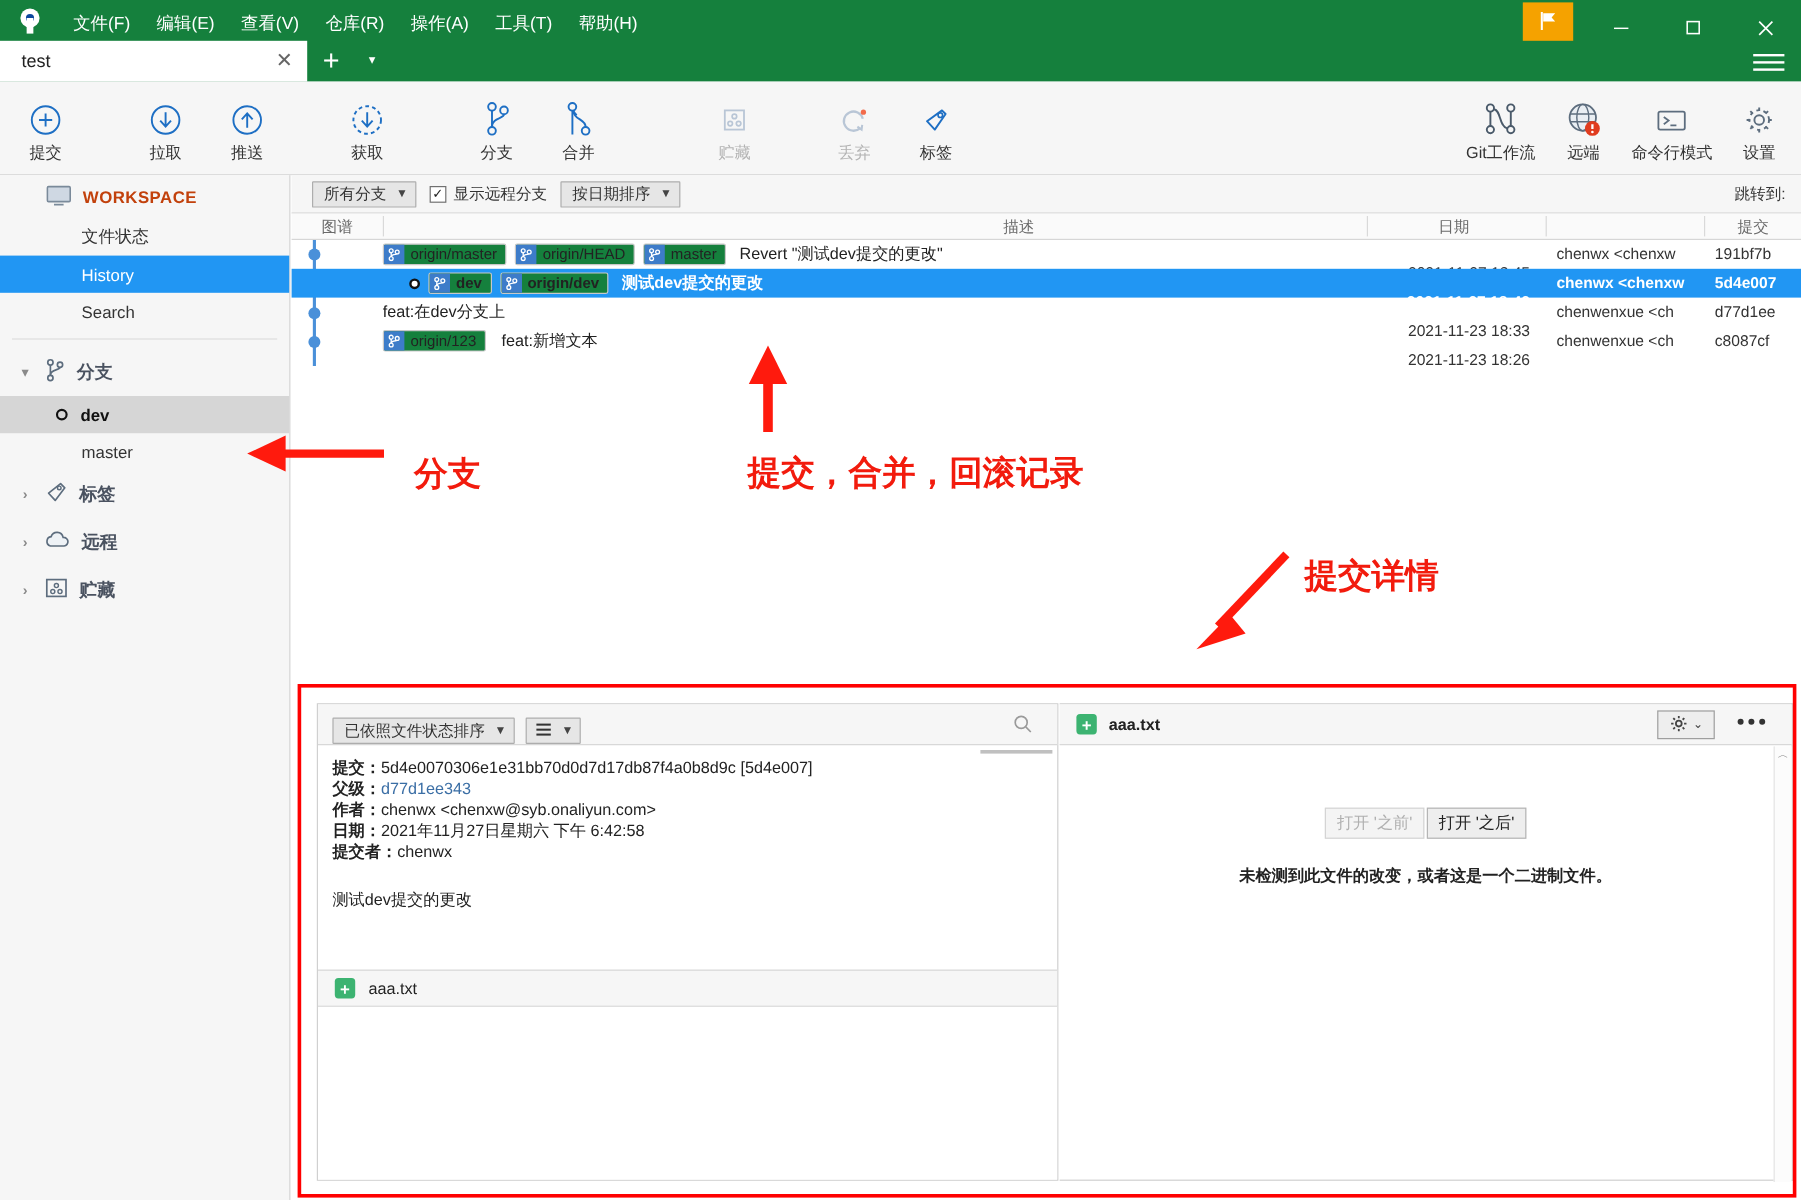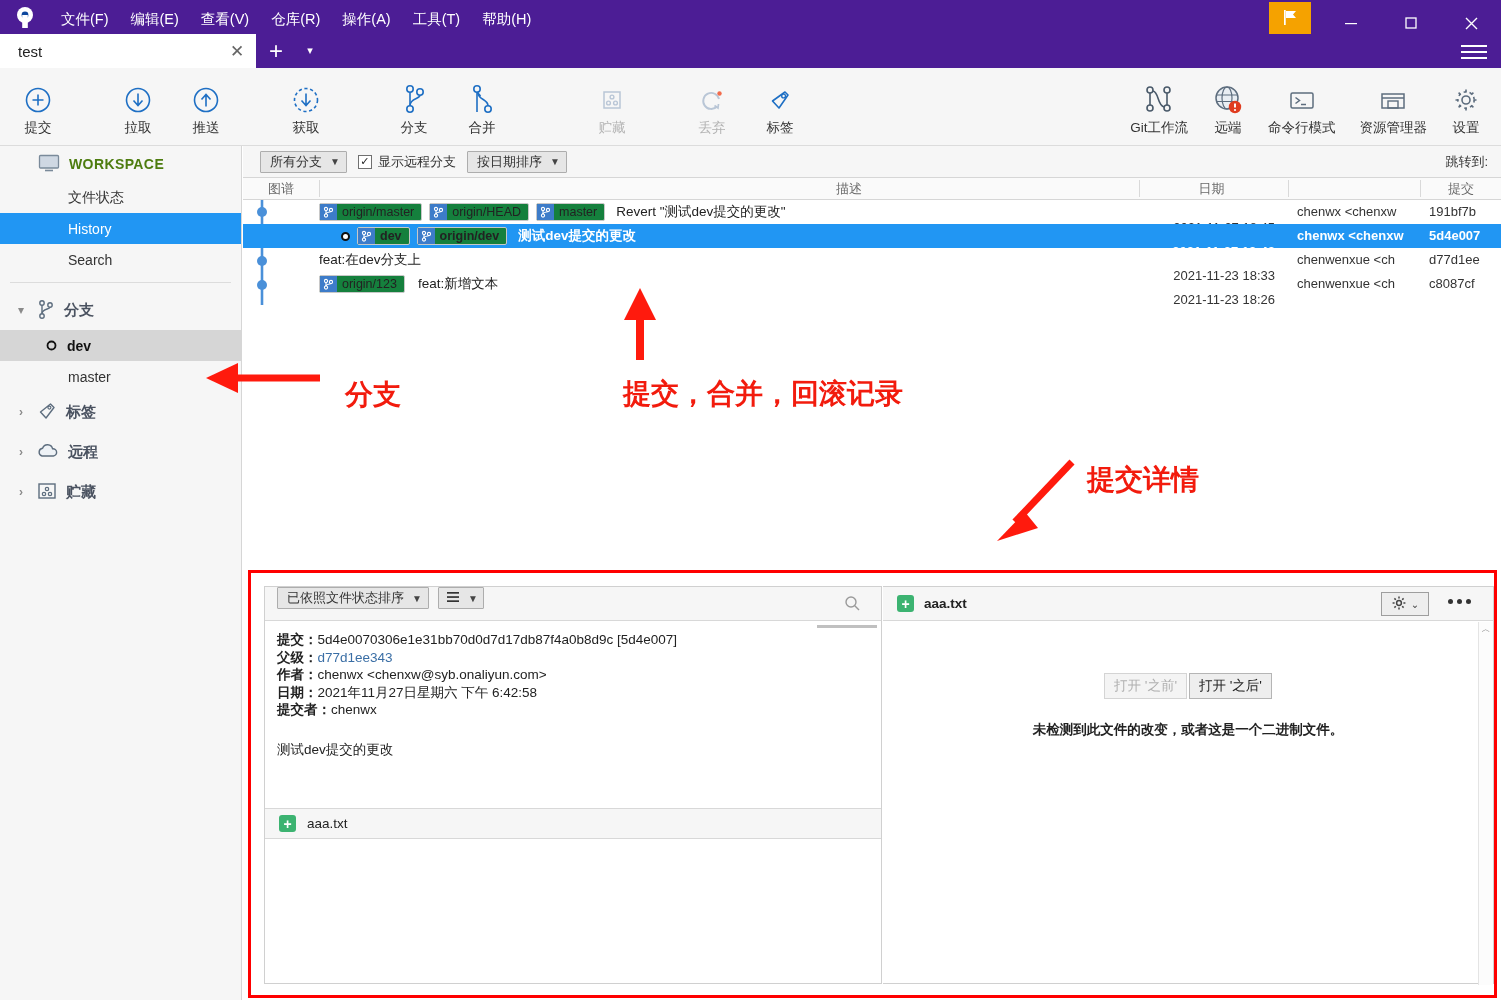--- a/index.html
+++ b/index.html
@@ -9,21 +9,21 @@
     font-size: 13px;
     color: #333;
     background: #ffffff;
     overflow: hidden;
     position: relative;
   }
 
   
   .titlebar {
     position:absolute; left:0; top:0; width:1501px; height:68px;
-    background:#4c1d95;
+    background:#15803d;
   }
   .app-logo {
     position:absolute; left:10px; top:4px; width:30px; height:30px;
   }
   .menubar { position:absolute; left:50px; top:7px; display:flex; gap:0px; }
   .menu-item {
     color:#ffffff; font-size:14.5px; padding:3px 11px; cursor:default;
     white-space:nowrap;
   }
 
@@ -71,21 +71,21 @@
 
   
   .sidebar {
     position:absolute; left:0; top:146px; width:242px; height:854px;
     background:#f6f6f6; border-right:1px solid #d6d6d6;
   }
   .sb-row {
     height:31px; display:flex; align-items:center; font-size:14px; color:#333;
     cursor:pointer; white-space:nowrap;
   }
-  .sb-workspace { padding-left:38px; gap:9px; color:#4d7c0f; font-weight:bold; letter-spacing:.4px; height:36px;}
+  .sb-workspace { padding-left:38px; gap:9px; color:#c2410c; font-weight:bold; letter-spacing:.4px; height:36px;}
   .sb-sub { padding-left:68px; }
   .sb-sub.selected { background:#2196f3; color:#ffffff; }
   .sb-sep { height:1px; background:#dcdcdc; margin:7px 10px 7px 10px; }
   .sb-grp { padding-left:14px; gap:8px; height:40px; font-size:15px; color:#4a5260; font-weight:bold; }
   .sb-chev { width:14px; color:#8a8a8a; font-size:12px; display:inline-block; text-align:center;}
   .sb-item {
     padding-left:46px; gap:10px; height:31px; font-size:14px;
   }
   .sb-item.active { background:#d6d6d6; font-weight:bold; color:#111; }
 
@@ -146,21 +146,21 @@
   .commit-row.selected .desc-cell { font-weight:bold; color:#fff; }
 
   
   .detail { position:absolute; left:250px; top:572px; width:1247px; height:426px; background:#fff; }
   .dt-left { position:absolute; left:14px; top:14px; width:618px; height:398px;
              border:1px solid #d0d0d0; background:#fff; }
   .dt-right { position:absolute; left:633px; top:14px; width:611px; height:398px;
               border:1px solid #d0d0d0; border-left:none; background:#fff; }
 
   .dl-toolbar { height:34px; background:#f6f6f6; border-bottom:1px solid #d8d8d8;
-                display:flex; align-items:flex-start; padding-left:12px; gap:9px; position:relative;}
+                display:flex; align-items:flex-end; padding-left:12px; gap:9px; position:relative;}
   .meta { padding:10px 12px 6px 12px; font-size:13.5px; line-height:17.5px; color:#222; position:relative;}
   .meta .k { font-weight:bold; }
   .meta .link { color:#3a6ea5; }
   .msg { padding:8px 12px; font-size:13.5px; color:#222; }
   .file-strip { position:absolute; left:0; bottom:0; width:100%; }
   .file-row { height:30px; display:flex; align-items:center; gap:11px; padding-left:14px;
               border-top:1px solid #d8d8d8; background:#f6f6f6; font-size:13.5px; color:#222; }
   .file-row.plain { background:#fff; border-top:1px solid #d8d8d8; height:145px; align-items:flex-start;}
   .addbox {
     width:17px; height:17px; border-radius:3px; background:#3cb371; color:#fff;
@@ -401,30 +401,20 @@
       <span class="tb-ico">
         <svg width="32" height="30" viewBox="0 0 32 30">
             <rect x="5" y="8" width="22" height="15" rx="1.5" fill="none" stroke="#5d6d7e" stroke-width="1.5"></rect>
             <path d="M9.5 12.5 L13.5 15.5 L9.5 18.5" fill="none" stroke="#5d6d7e" stroke-width="1.5"></path>
             <path d="M15 19.5 H20" stroke="#5d6d7e" stroke-width="1.5"></path>
           </svg>
       </span>
       <span class="tb-lbl">命令行模式</span>
     </div>
 
-    <div class="tb-btn tb-wide">
-      <span class="tb-ico">
-        <svg width="32" height="30" viewBox="0 0 32 30">
-            <rect x="5" y="9" width="22" height="14" fill="none" stroke="#5d6d7e" stroke-width="1.5"></rect>
-            <path d="M5 13 H27" stroke="#5d6d7e" stroke-width="1.5"></path>
-            <rect x="11" y="16" width="10" height="7" fill="none" stroke="#5d6d7e" stroke-width="1.4"></rect>
-          </svg>
-      </span>
-      <span class="tb-lbl">资源管理器</span>
-    </div>
 
     <div class="tb-btn tb-wide">
       <span class="tb-ico">
         <svg width="30" height="30" viewBox="0 0 30 30">
           <g fill="none" stroke="#5d6d7e" stroke-width="1.6">
             <circle cx="15" cy="15" r="4"></circle>
             <path d="M15 4.5 V7.5 M15 22.5 V25.5 M4.5 15 H7.5 M22.5 15 H25.5 M7.6 7.6 L9.7 9.7 M20.3 20.3 L22.4 22.4 M22.4 7.6 L20.3 9.7 M9.7 20.3 L7.6 22.4"></path>
             <circle cx="15" cy="15" r="8.2" stroke-dasharray="2.6 3.4"></circle>
           </g>
         </svg>

